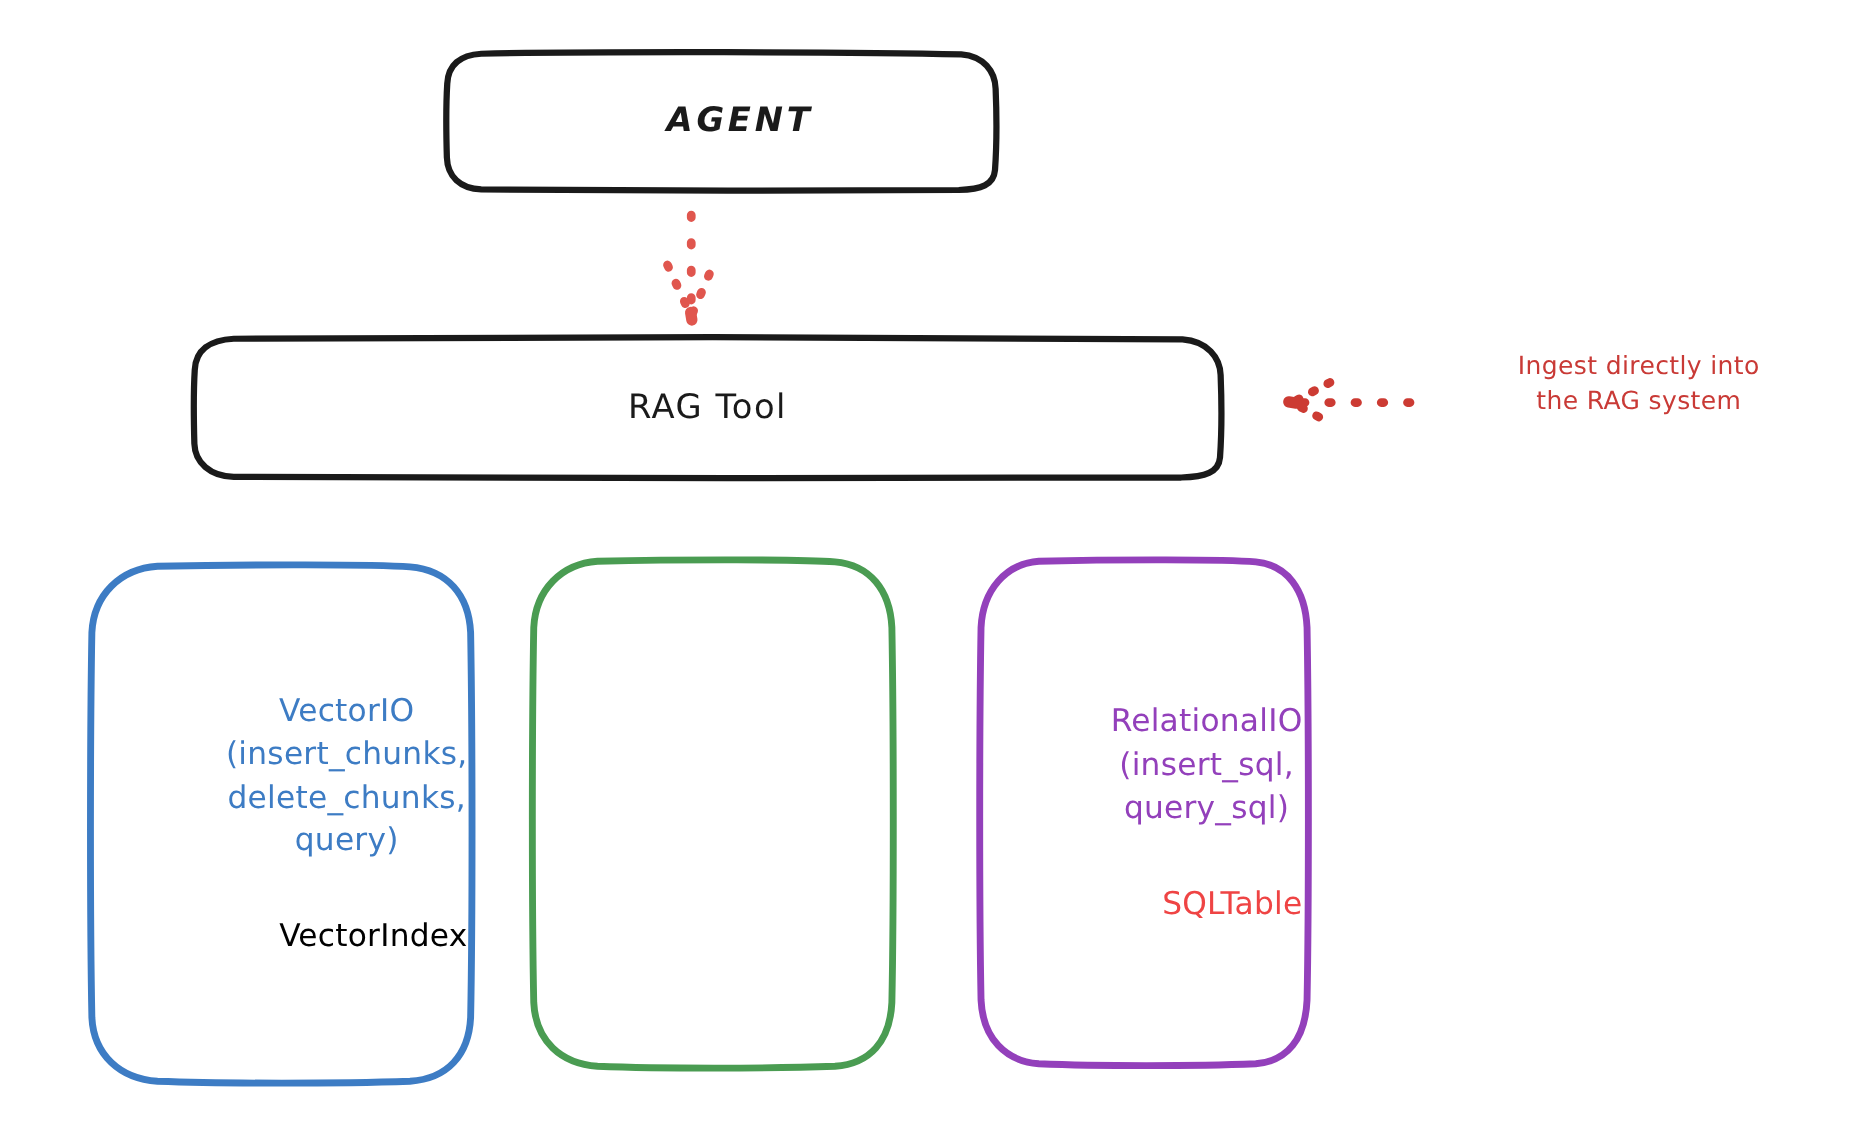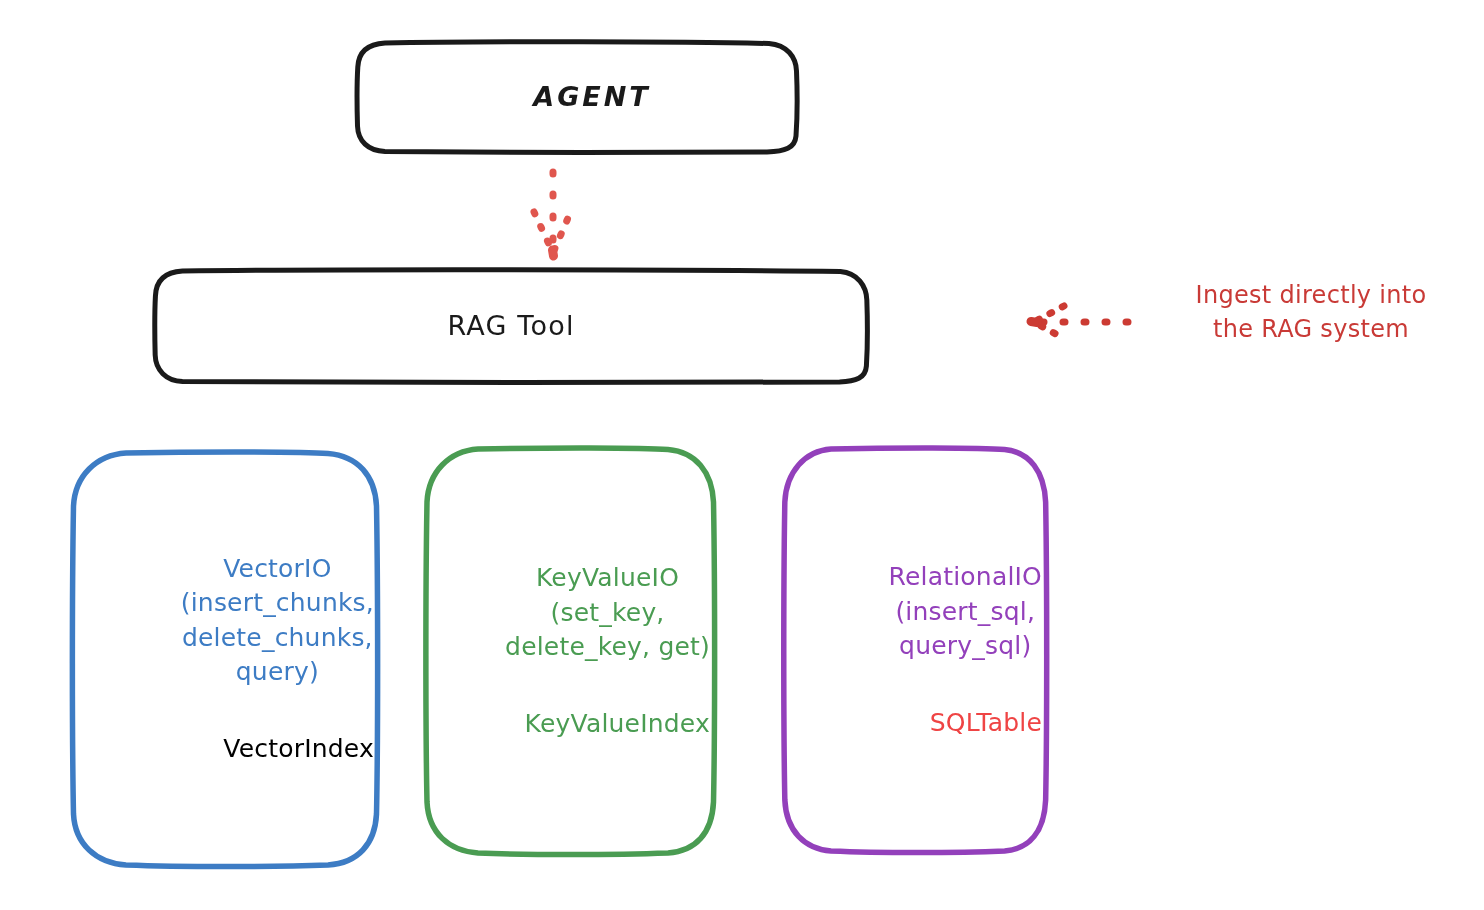--- a/index.html
+++ b/index.html
@@ -67,21 +67,21 @@
     font-style: italic;
     font-weight: 700;
     letter-spacing: 3px;
     color: #1a1a1a;
   }
 
   
   #ragtool-box {
     left: 153px;
     top: 268px;
-    width: 716px;
+    width: 826px;
     height: 116px;
   }
   #ragtool-box .node-label {
     font-family: "DejaVu Sans", sans-serif;
     font-size: 27px;
     font-weight: 500;
     letter-spacing: 1.2px;
     color: #1a1a1a;
   }
 
@@ -126,21 +126,21 @@
   }
   .leaf-gap { height: 42px; }
 
   
   #annotation-text {
     position: absolute;
     left: 1146px;
     top: 278px;
     width: 330px;
     font-family: "DejaVu Sans", sans-serif;
-    font-size: 24px;
+    font-size: 20px;
     font-weight: 500;
     line-height: 1.42;
     color: #c93a36;
     text-align: center;
     letter-spacing: 0.3px;
   }
 </style>
 </head>
 <body>
 
@@ -185,27 +185,20 @@
 query)</span>
     <span class="leaf-gap"></span>
     <span class="node-label" style="color:#000000;">VectorIndex</span>
   </div>
 </div>
 
 <div class="node leaf" id="keyvalueio-box">
   <svg class="sketch-border" viewBox="0 0 292 410" preserveAspectRatio="none">
     <path d="M54,3 C124,1.5 218,1.5 244,3.5 C272,6 288,26 289.5,56 C291,138 291,284 289.5,356 C288,387 272,405 244,407 C190,409 104,409 54,407 C25,405 4.5,387 3,356 C1.5,284 1.5,138 3,56 C4.5,26 25,5 54,3 Z" fill="none" stroke="#4a9c52" stroke-width="5.5" stroke-linecap="round" stroke-linejoin="round" vector-effect="non-scaling-stroke"></path>
   </svg>
-  <div class="leaf-text-stack">
-    <span class="node-label" style="color:#4a9c52;">KeyValueIO
-(set_key,
-delete_key, get)</span>
-    <span class="leaf-gap"></span>
-    <span class="node-label" style="color:#4a9c52;">KeyValueIndex</span>
-  </div>
 </div>
 
 <div class="node leaf" id="relationalio-box">
   <svg class="sketch-border" viewBox="0 0 282 408" preserveAspectRatio="none">
     <path d="M52,3 C120,1.5 210,1.5 236,3.5 C263,6 278,26 279.5,56 C281,137 281,282 279.5,354 C278,385 263,403 236,405 C184,407 102,407 52,405 C24,403 4.5,385 3,354 C1.5,282 1.5,137 3,56 C4.5,26 24,5 52,3 Z" fill="none" stroke="#9340bb" stroke-width="5.5" stroke-linecap="round" stroke-linejoin="round" vector-effect="non-scaling-stroke"></path>
   </svg>
   <div class="leaf-text-stack">
     <span class="node-label" style="color:#9340bb;">RelationalIO
 (insert_sql,
 query_sql)</span>

